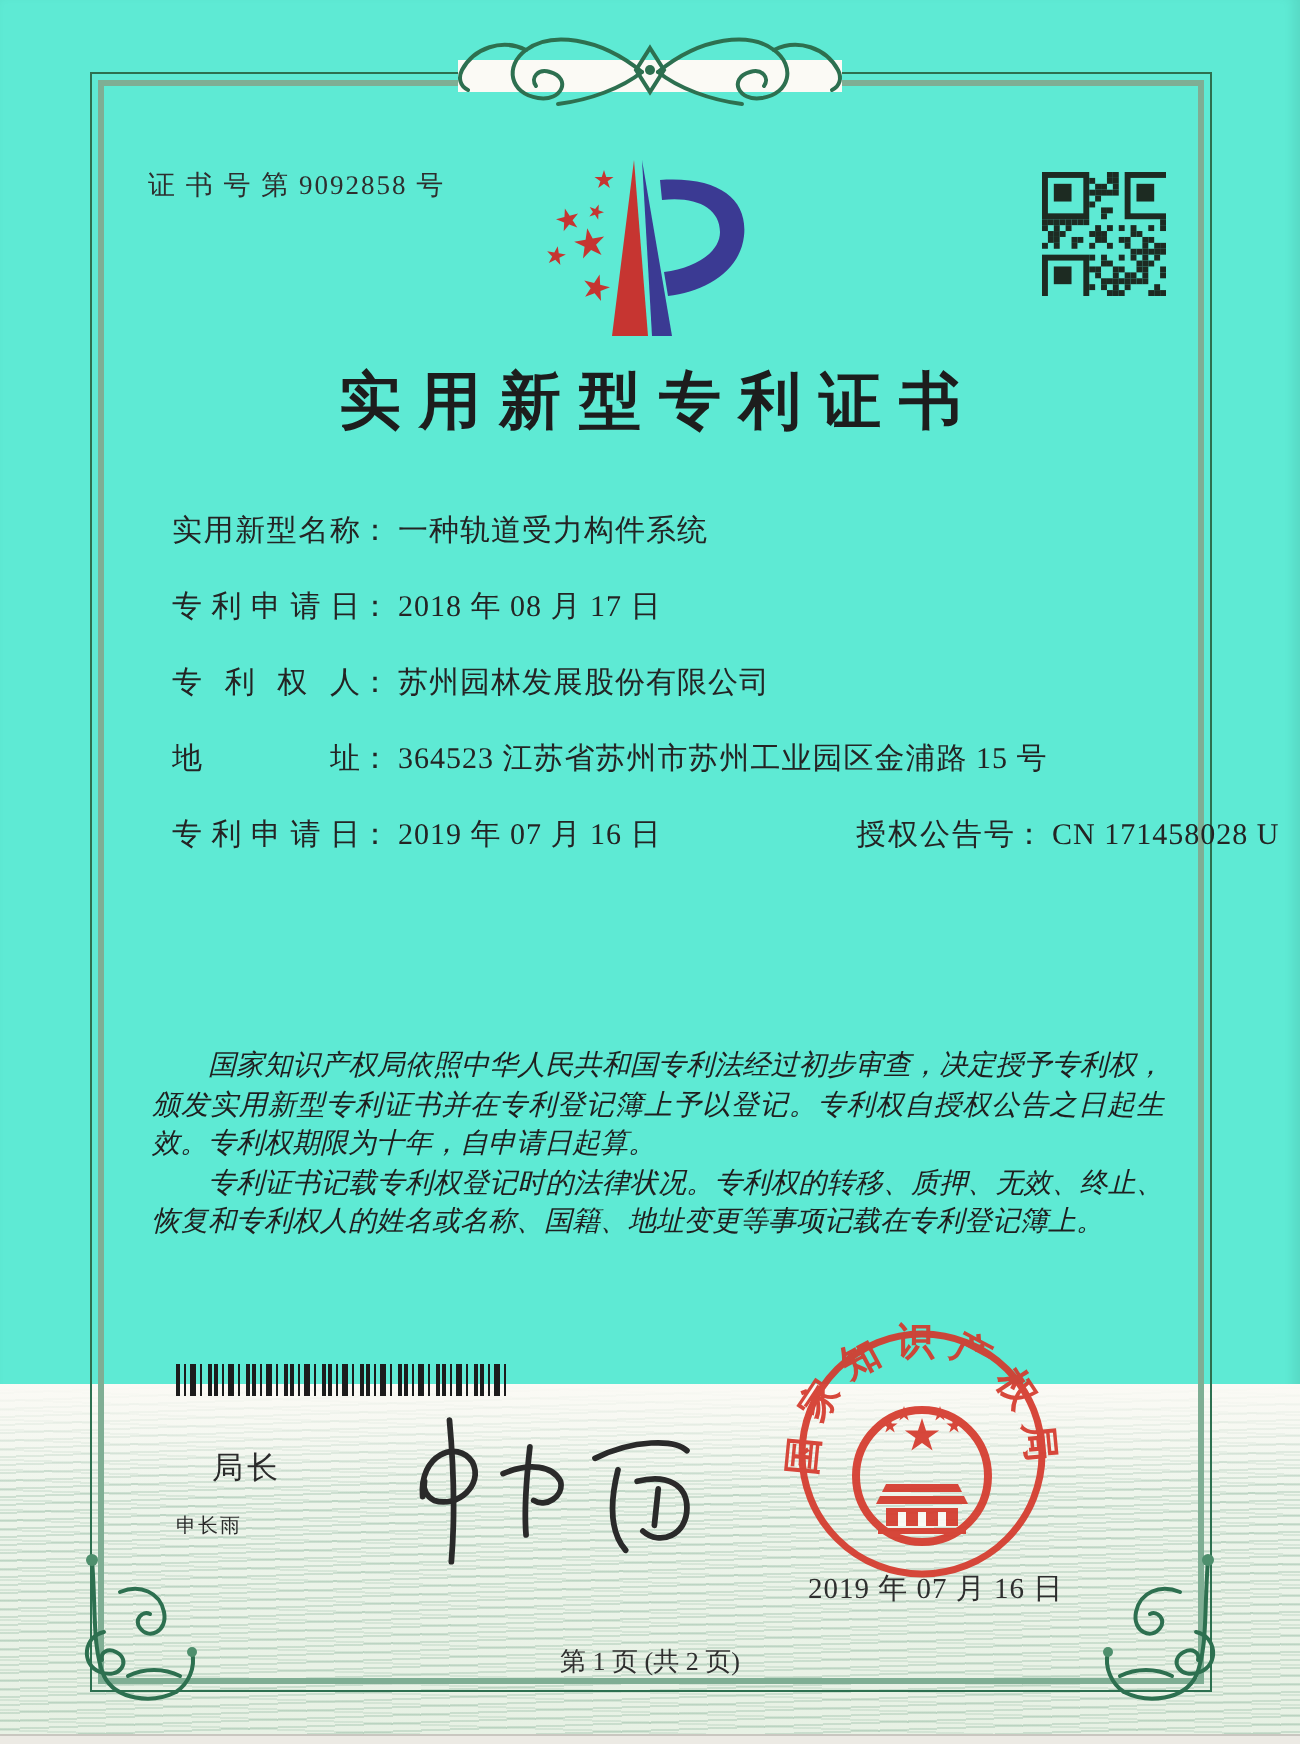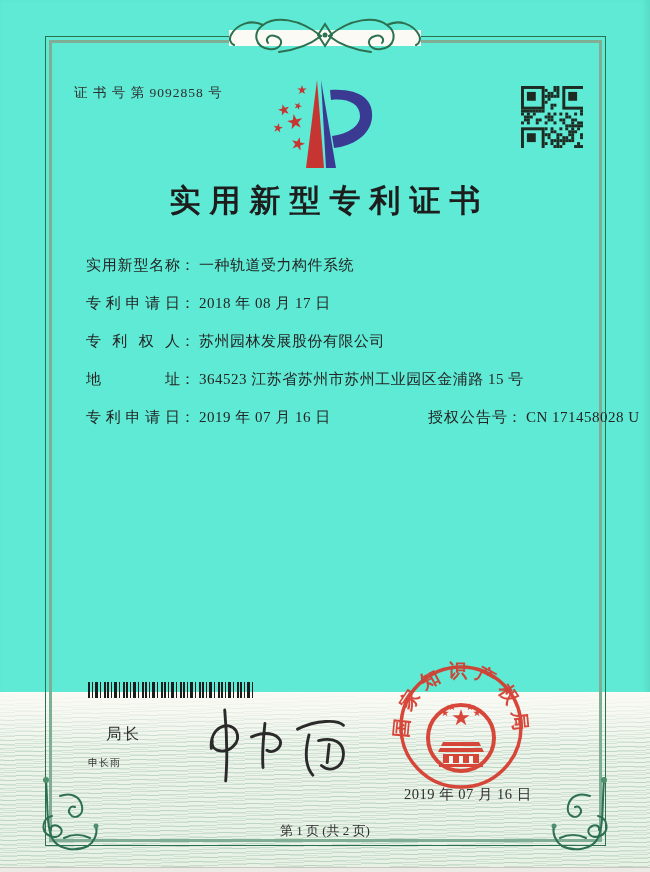--- a/index.html
+++ b/index.html
@@ -278,20 +278,24 @@
   <div class="title">实用新型专利证书</div>
 
   <div class="fields" id="fields">
       <div class="field-row"><span class="flabel">实用新型名称</span><span class="colon">：</span><span class="fvalue">一种轨道受力构件系统</span></div>
       <div class="field-row"><span class="flabel">专利申请日</span><span class="colon">：</span><span class="fvalue">2018 年 08 月 17 日</span></div>
       <div class="field-row"><span class="flabel">专利权人</span><span class="colon">：</span><span class="fvalue">苏州园林发展股份有限公司</span></div>
       <div class="field-row"><span class="flabel">地址</span><span class="colon">：</span><span class="fvalue">364523 江苏省苏州市苏州工业园区金浦路 15 号</span></div>
       <div class="field-row"><span class="flabel">专利申请日</span><span class="colon">：</span><span class="fvalue">2019 年 07 月 16 日</span><span class="fgroup2"><span class="flabel">授权公告号</span><span class="colon">：</span><span class="fvalue">CN 171458028 U</span></span></div>
     </div>
 
+  <div class="body-text" id="body-text">
+      <p>国家知识产权局依照中华人民共和国专利法经过初步审查，决定授予专利权，颁发实用新型专利证书并在专利登记簿上予以登记。专利权自授权公告之日起生效。专利权期限为十年，自申请日起算。</p>
+      <p>专利证书记载专利权登记时的法律状况。专利权的转移、质押、无效、终止、恢复和专利权人的姓名或名称、国籍、地址变更等事项记载在专利登记簿上。</p>
+    </div>
 
   <div class="barcode"></div>
 
   <div class="signer-title">局长</div>
   <div class="signer-name">申长雨</div>
 
   <div class="signature">
     <svg width="158" height="92" viewBox="0 0 165 95">
       <g fill="none" stroke="#2a2a2a" stroke-width="3" stroke-linecap="round" stroke-linejoin="round">
         <path d="M16,52 C14,30 34,22 42,34 C48,46 34,58 22,54 C18,52 16,48 17,44"></path>

